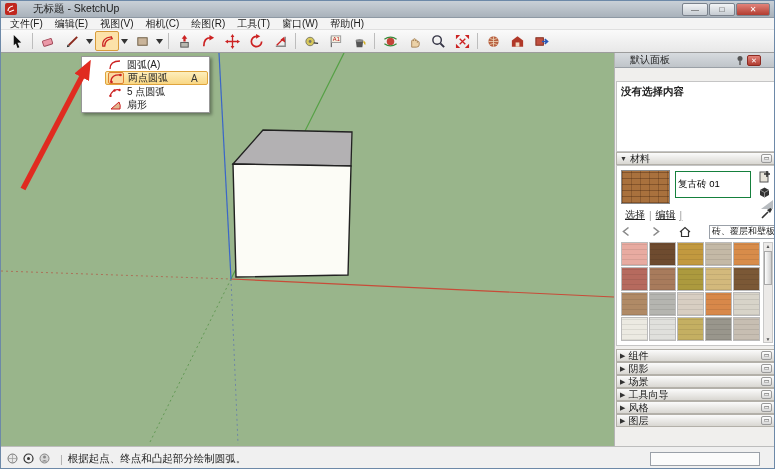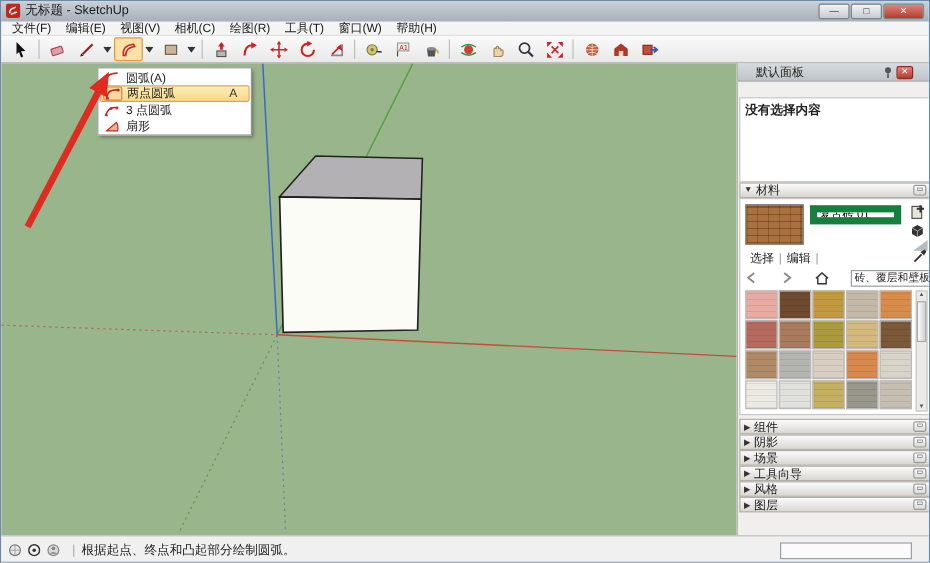--- a/index.html
+++ b/index.html
@@ -3,21 +3,21 @@
 <meta charset="utf-8">
 <style>
   * { margin:0; padding:0; box-sizing:border-box; }
   body { font-family:"Liberation Sans","DejaVu Sans",sans-serif; }
   .app { position:relative; width:775px; height:469px; background:#f0f0f0;
          border:1px solid #6d89a8; overflow:hidden; font-size:11px; color:#222; }
 
   
   .titlebar { position:absolute; left:0; top:0; width:100%; height:17px;
     background:linear-gradient(#c9d0d7,#a9b2bb); display:flex; align-items:center;
-    padding:0 4px; border-bottom:1px solid #8e99a4; }
+    padding:0 4px; border-bottom:1px solid #8e99a4;gap:12px; }
   .titlebar .logo { width:12px; height:12px; margin-right:4px; }
   .titlebar .ttext { font-size:10.5px; color:#1b1b1b; flex:1; }
   .winbtns { display:flex; gap:1px; }
   .winbtn { width:26px; height:13px; border:1px solid #7a828c; border-radius:2px;
     background:linear-gradient(#f2f4f6,#c6ccd2); font-size:8px; line-height:11px;
     text-align:center; color:#333; }
   .winbtn.close { width:34px; background:linear-gradient(#e2837a,#b13d31); color:#fff; }
 
   
   .menubar { position:absolute; left:0; top:17px; width:100%; height:12px;
@@ -37,21 +37,21 @@
   .tsep { width:1px; height:16px; background:#bdbdbd; margin:0 3px; }
 
   
   .viewport { position:absolute; left:0; top:52px; width:613px; height:393px; }
   .viewport svg { display:block; }
 
   
   .arc-menu { position:absolute; left:80px; top:55px; width:129px; z-index:50;
     background:#fff; border:1px solid #979797; box-shadow:2px 2px 3px rgba(0,0,0,.35);
     padding:1px; }
-  .arc-item { height:13px; display:flex; align-items:center; font-size:10px; padding:0 2px; }
+  .arc-item { height:13px; display:flex; align-items:center; font-size:10px; padding:0 2px;margin-left:22px; }
   .arc-item .mico { width:16px; height:12px; display:flex; align-items:center; justify-content:center; }
   .arc-item .mlabel { flex:1; padding-left:4px; white-space:nowrap; }
   .arc-item .mshort { width:14px; text-align:left; color:#333; }
   .arc-item.highlighted { background:linear-gradient(#fdeebc,#f9d784);
     border:1px solid #dfa43d; border-radius:2px; height:14px; }
   .arc-item.highlighted .mico { background:#fbd9a0; border:1px solid #e08030; border-radius:2px; }
 
   
   .annot { position:absolute; left:8px; top:53px; z-index:60; pointer-events:none; }
 
@@ -82,29 +82,29 @@
   .lock-ico { position:absolute; right:4px; top:3px; }
 
   .mat-body { position:absolute; left:1px; top:112px; width:160px; height:181px;
     background:#fff; border:1px solid #c5c5c5; }
   .mat-preview { position:absolute; left:4px; top:4px; width:49px; height:34px;
     border:1px solid #888;
     background:
       repeating-linear-gradient(0deg, rgba(60,30,10,.35) 0 1px, transparent 1px 6px),
       repeating-linear-gradient(90deg, rgba(60,30,10,.25) 0 1px, transparent 1px 9px),
       #a9713d; }
-  .mat-name { position:absolute; left:58px; top:5px; width:76px; height:16px;
-    border:6px solid #15803d; font-size:9.5px; padding:0 2px;
+  .mat-name { position:absolute; left:58px; top:5px; width:76px; height:27px;
+    border:1px solid #15803d; font-size:9.5px; padding:0 2px;
     font-family:"Liberation Sans","DejaVu Sans",sans-serif; }
   .mi-create { position:absolute; right:4px; top:4px; }
   .mi-box { position:absolute; right:4px; top:20px; }
   .mi-corner { position:absolute; right:2px; top:34px; width:0; height:0;
     border-left:12px solid transparent; border-bottom:9px solid #b8bcc0; }
   .mat-tabs { position:absolute; left:4px; top:42px; width:152px; height:14px;
-    display:flex; align-items:center; font-size:10px; }
+    display:flex; align-items:center; font-size:10px;text-decoration:underline; }
   .mat-tab { padding:0 4px; color:#1a1a1a; }
   .tab-sep { color:#999; }
   .dropper { position:absolute; right:2px; top:41px; }
   .mat-nav { position:absolute; left:4px; top:58px; width:152px; height:15px;
     display:flex; align-items:center; gap:18px; }
   .nav-ico { width:13px; height:13px; display:flex; align-items:center; justify-content:center; }
   .cat-select { width:88px; height:14px; border:1px solid #9aa0a8; background:#fff;
     display:flex; align-items:center; font-size:9px; padding:0 2px; }
   .cat-select .ctext { flex:1; white-space:nowrap; overflow:hidden; }
   .cat-select .cbtn { width:11px; height:11px; background:linear-gradient(#f4f4f4,#d0d0d0);
@@ -340,21 +340,21 @@
     </div>
     <div class="arc-item">
       <span class="mico">
           <svg width="12" height="10" viewBox="0 0 12 10">
             <path d="M1 9 Q4 1 11 3" fill="none" stroke="#c22" stroke-width="1.3"></path>
             <circle cx="1.5" cy="9" r="1.2" fill="#c22"></circle>
             <circle cx="5.5" cy="3.5" r="1.2" fill="#c22"></circle>
             <circle cx="10.5" cy="3" r="1.2" fill="#c22"></circle>
           </svg>
         </span>
-      <span class="mlabel">3 点圆弧</span>
+      <span class="mlabel">5 点圆弧</span>
       <span class="mshort"></span>
     </div>
     <div class="arc-item">
       <span class="mico">
           <svg width="12" height="10" viewBox="0 0 12 10">
             <path d="M2 9 L10 2 A9 9 0 0 1 11 9 Z" fill="#e0b890" stroke="#c22" stroke-width="1"></path>
           </svg>
         </span>
       <span class="mlabel">扇形</span>
       <span class="mshort"></span>

